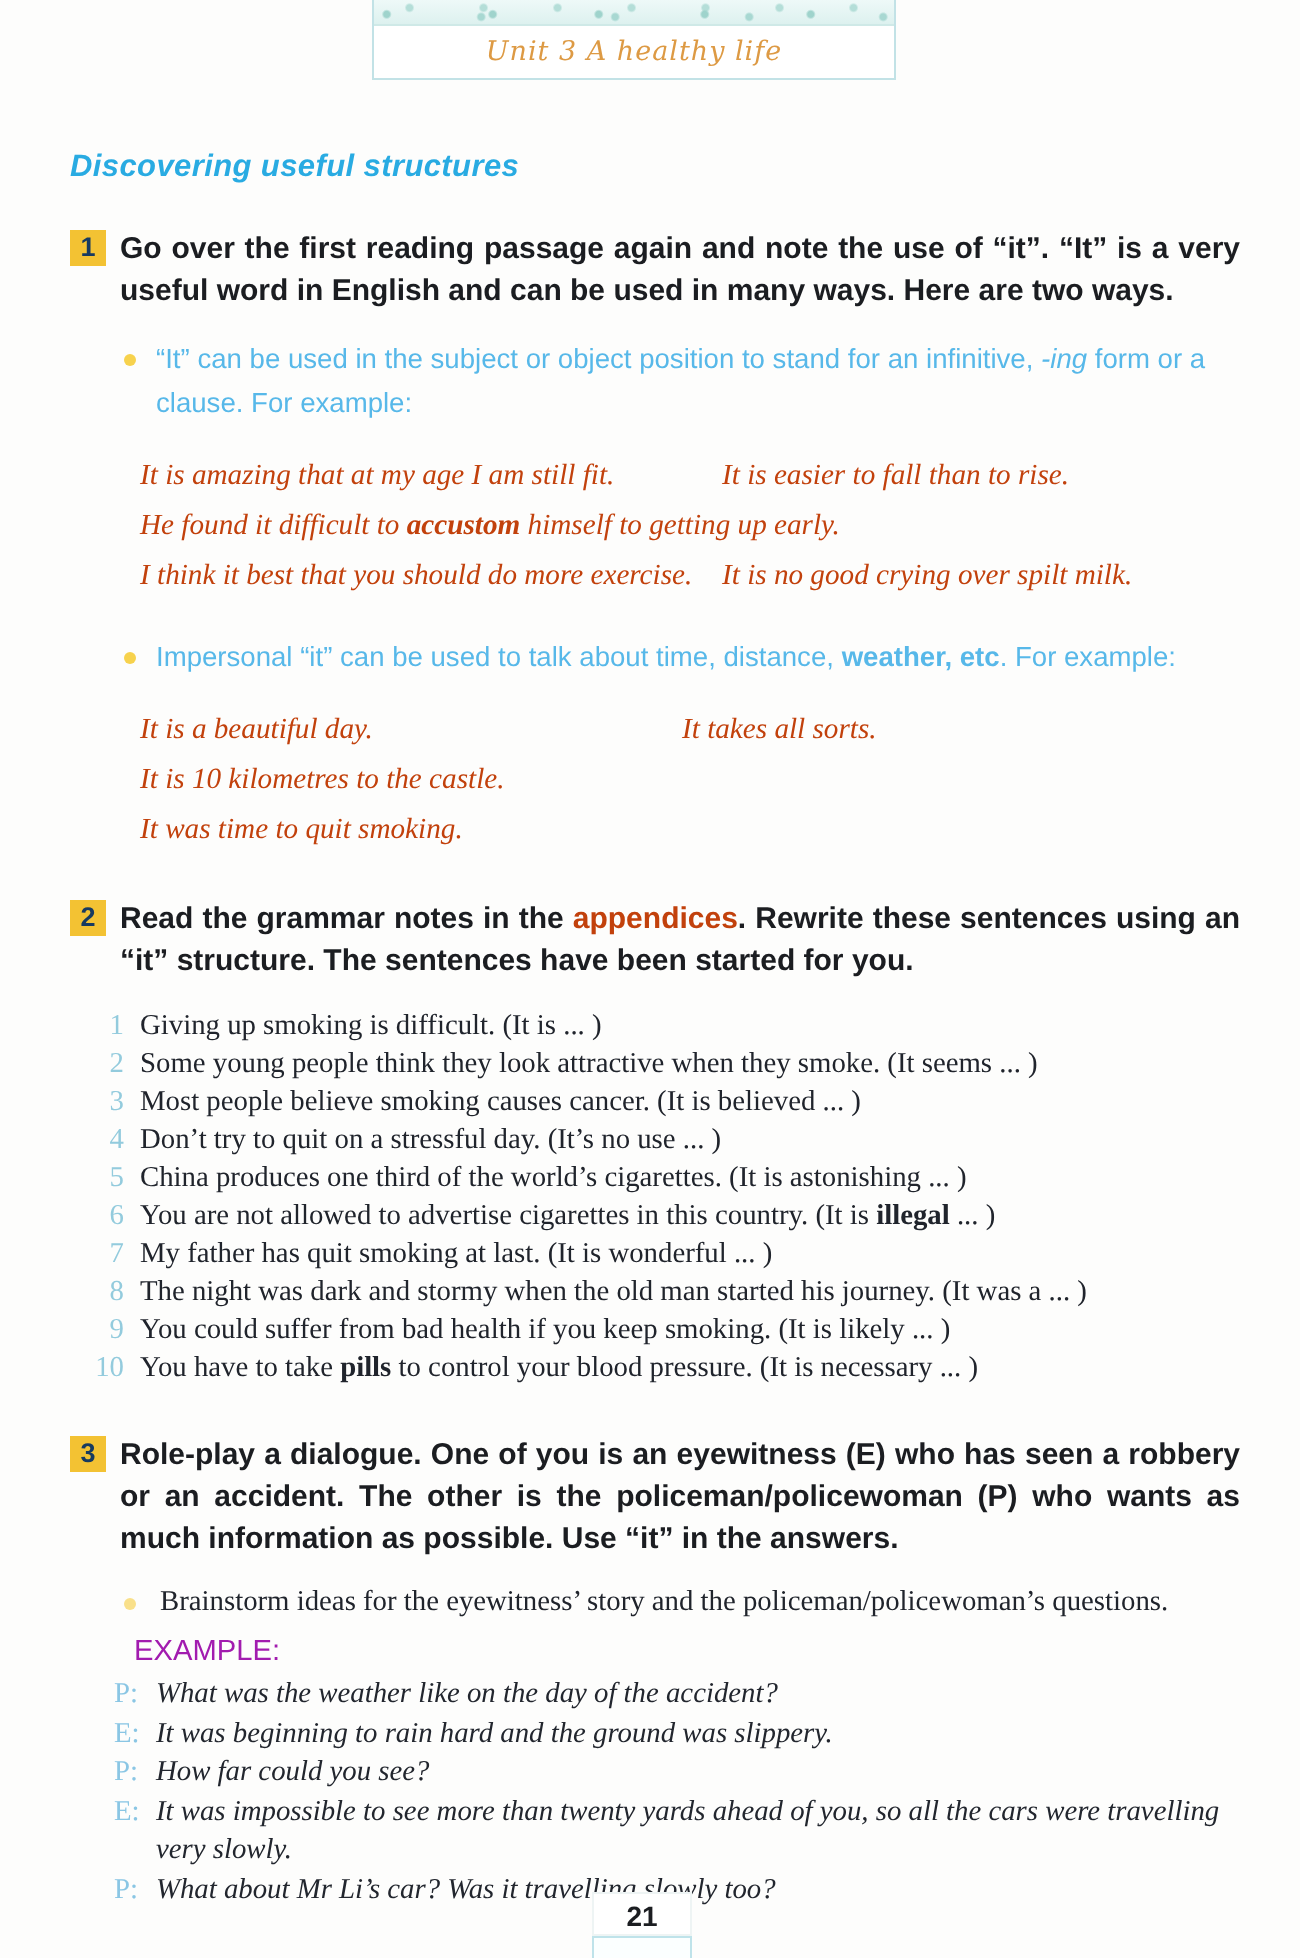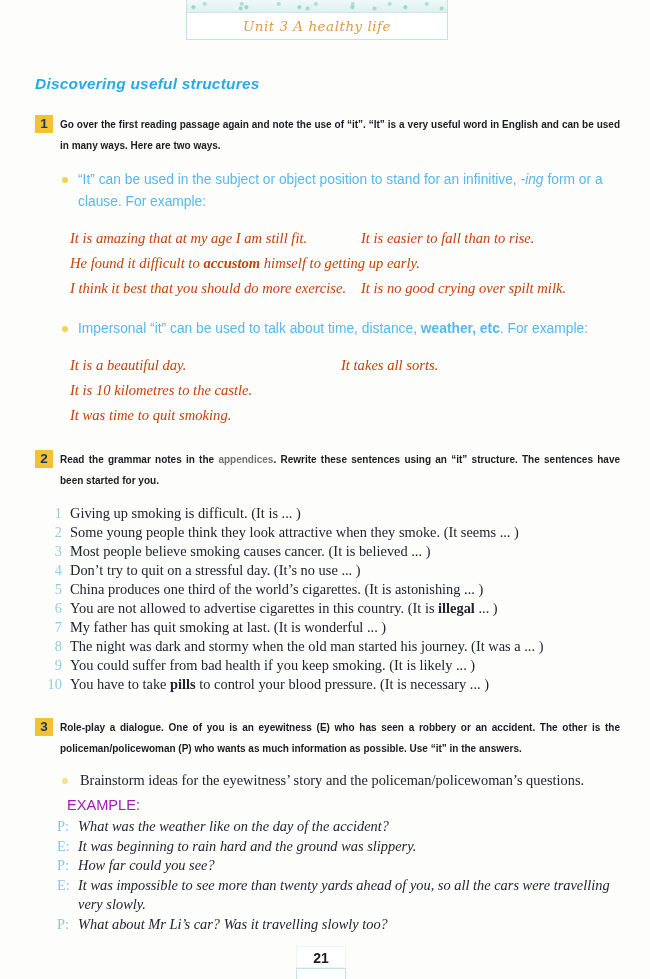--- a/index.html
+++ b/index.html
@@ -48,24 +48,24 @@
   .act2 { margin-top:21px; }
   .act3 { margin-top:23px; }
   .badge {
     flex:0 0 auto;
     width:18px; height:18px; margin-top:1px;
     background:#f3c233;
     color:#173a60; font-size:13.5px; font-weight:bold;
     text-align:center; line-height:18px;
   }
   .instruction {
-    font-size:10px; font-weight:bold; line-height:21px;
+    font-size:15px; font-weight:bold; line-height:21px;
     color:#1b1d21; text-align:justify;
   }
-  .blue { color:#737373; }
+  .blue { color:#c2410c; }
   .b { font-weight:bold; }
   .i { font-style:italic; }
   
   .blue-bullet {
     display:flex; gap:10px; margin-left:27px; margin-right:-8px;
     font-size:13.8px; line-height:22px; color:#57b8e9;
   }
   .bb1 { margin-top:13px; }
   .bb2 { margin-top:17px; }
   .dot {

